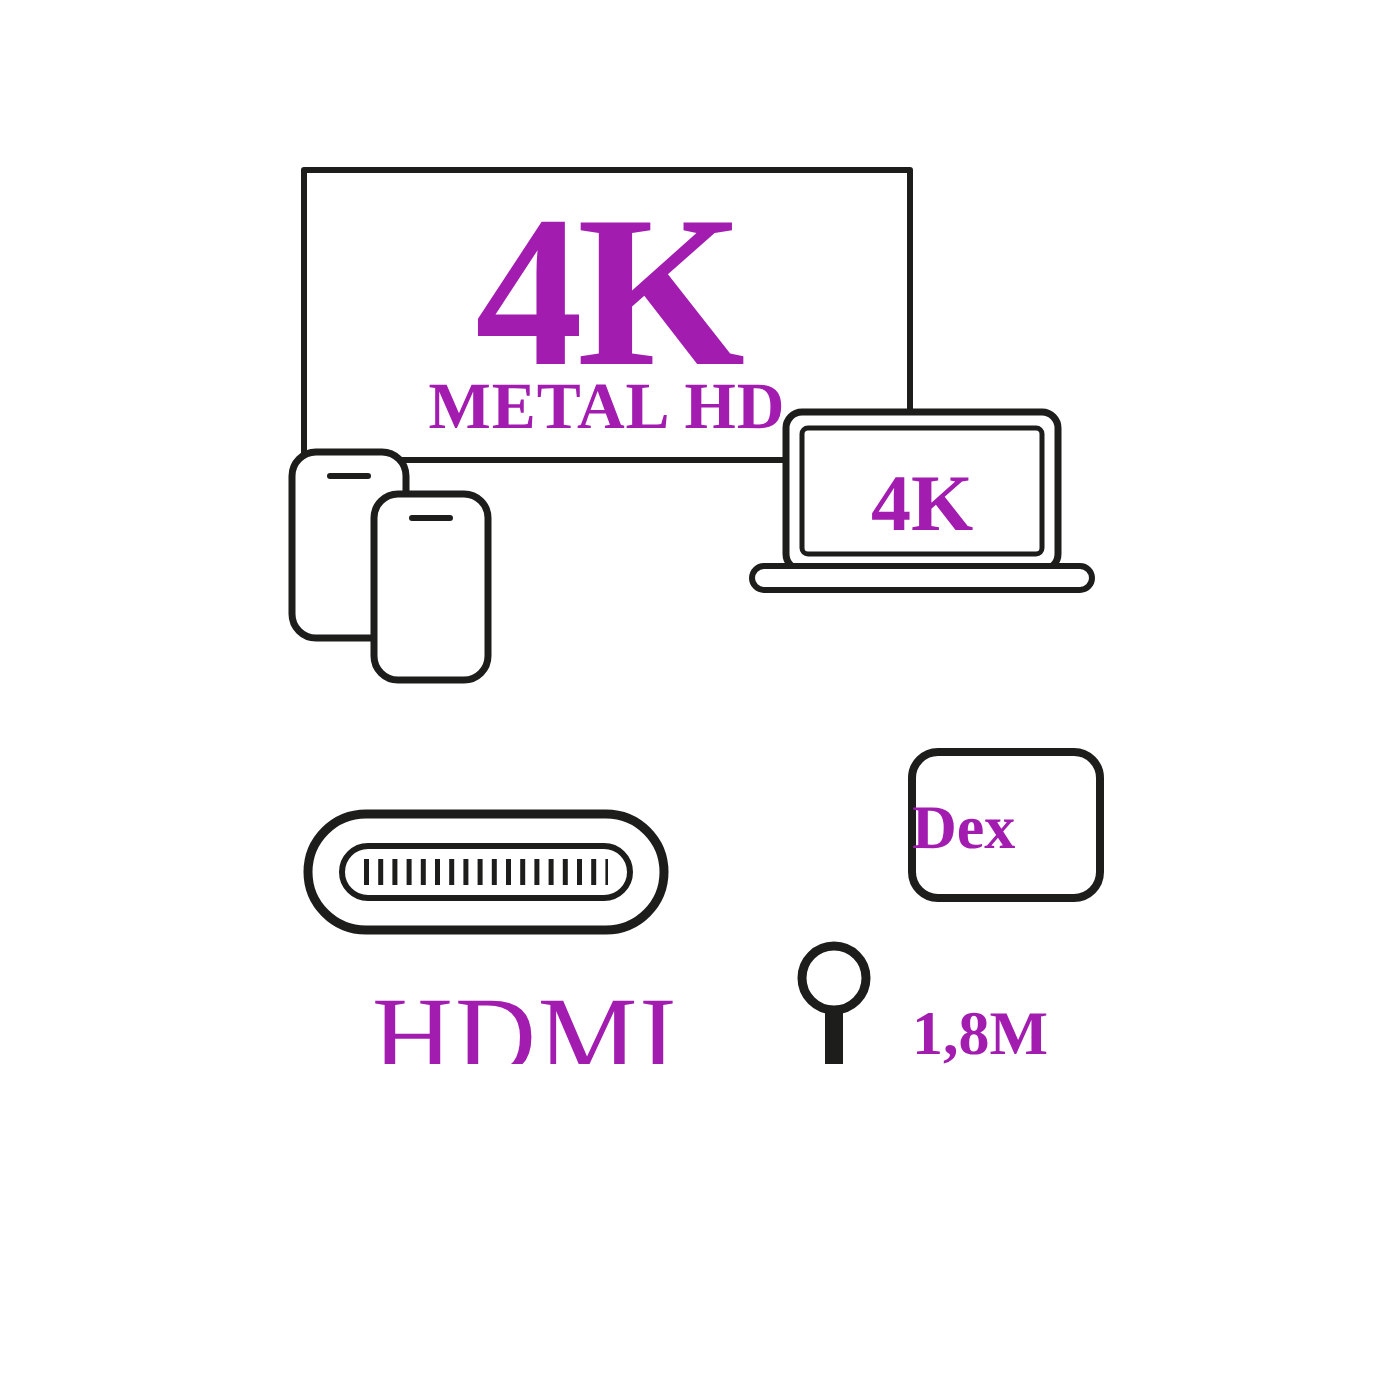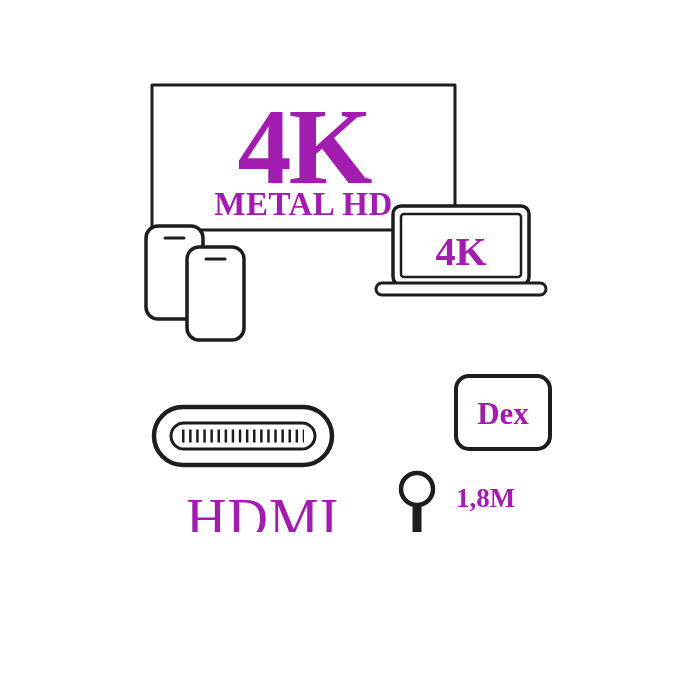--- a/index.html
+++ b/index.html
@@ -23,30 +23,30 @@
   }
   .t-laptop4k{
     left:393px;top:232px;width:136px;text-align:center;
     font-size:40px;line-height:40px;font-weight:700;
   }
   .t-typec{
     left:158px;top:353px;
     font-size:45px;line-height:45px;font-weight:400;letter-spacing:2px;
   }
   .t-dex{
-    left:456px;top:397px;width:94px;text-align:center;
+    left:456px;top:397px;width:94px;
     font-size:31px;line-height:34px;font-weight:700;
   }
   .t-hdmi{
     left:186px;top:498px;
     font-size:56px;line-height:42px;font-weight:400;letter-spacing:1px;
   }
   .t-len{
-    left:456px;top:481px;
-    font-size:27px;line-height:34px;font-weight:700;
+    left:456px;top:500px;
+    font-size:31px;line-height:34px;font-weight:700;
   }
   .t-metal{
     left:456px;top:540px;
     font-size:31px;line-height:34px;font-weight:700;
   }
 </style>
 </head>
 <body>
 
 <div id="stage">

